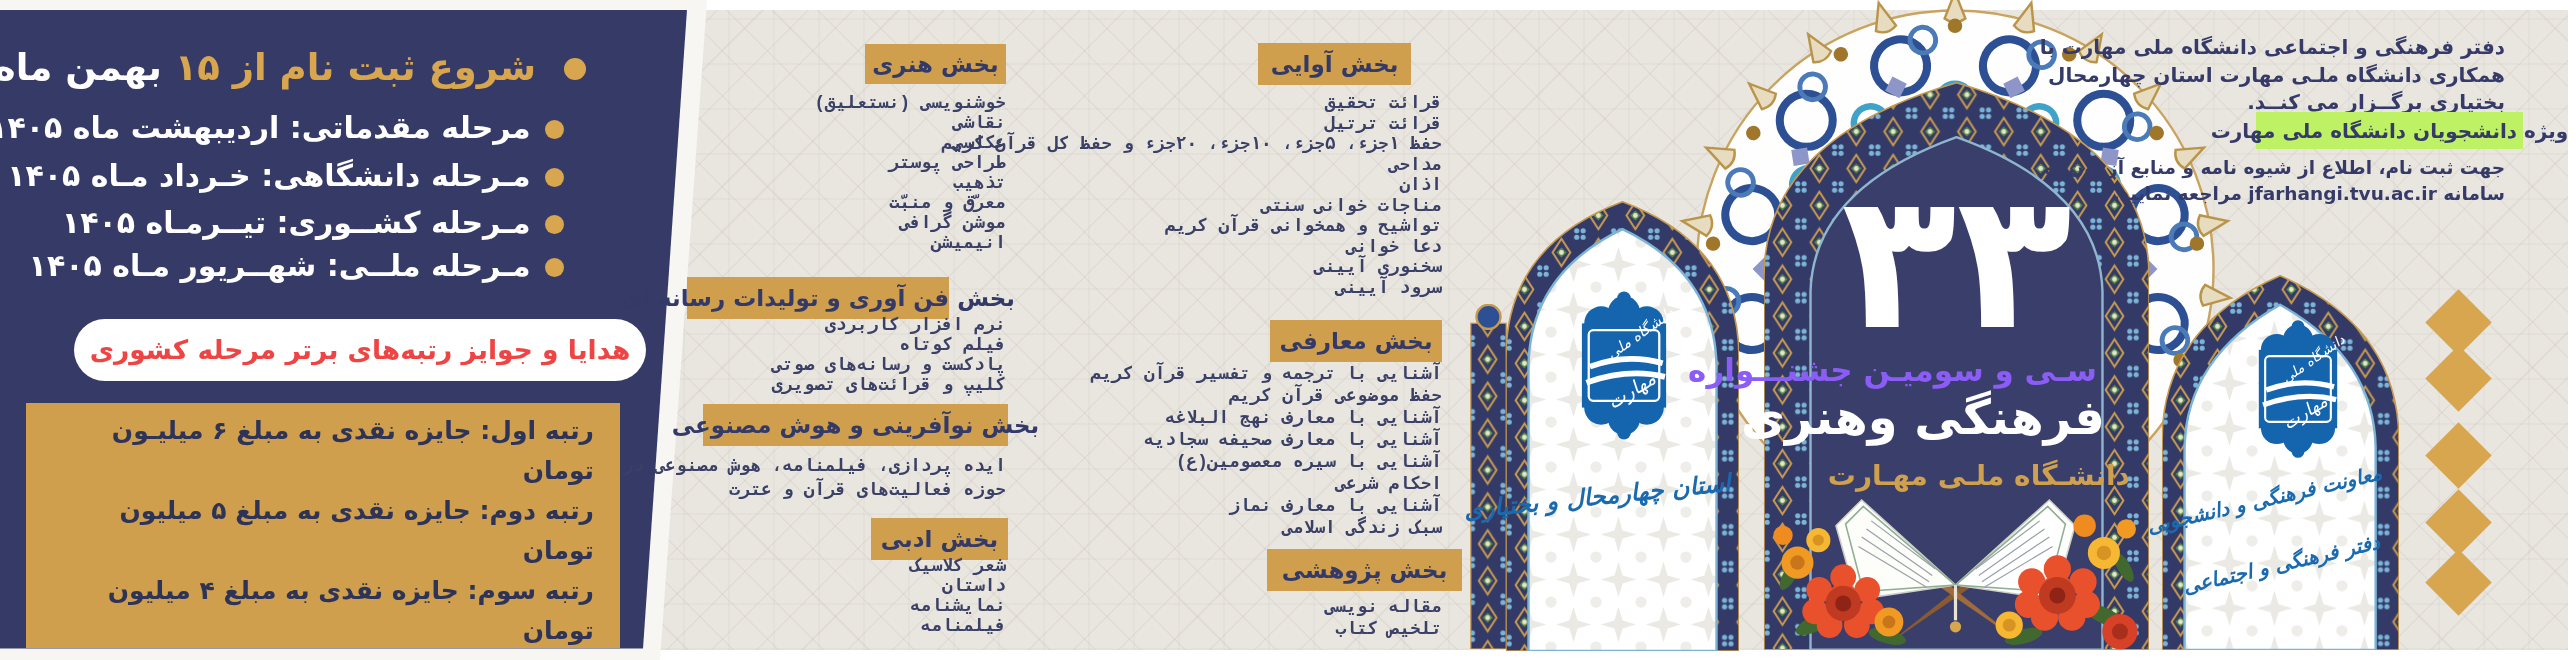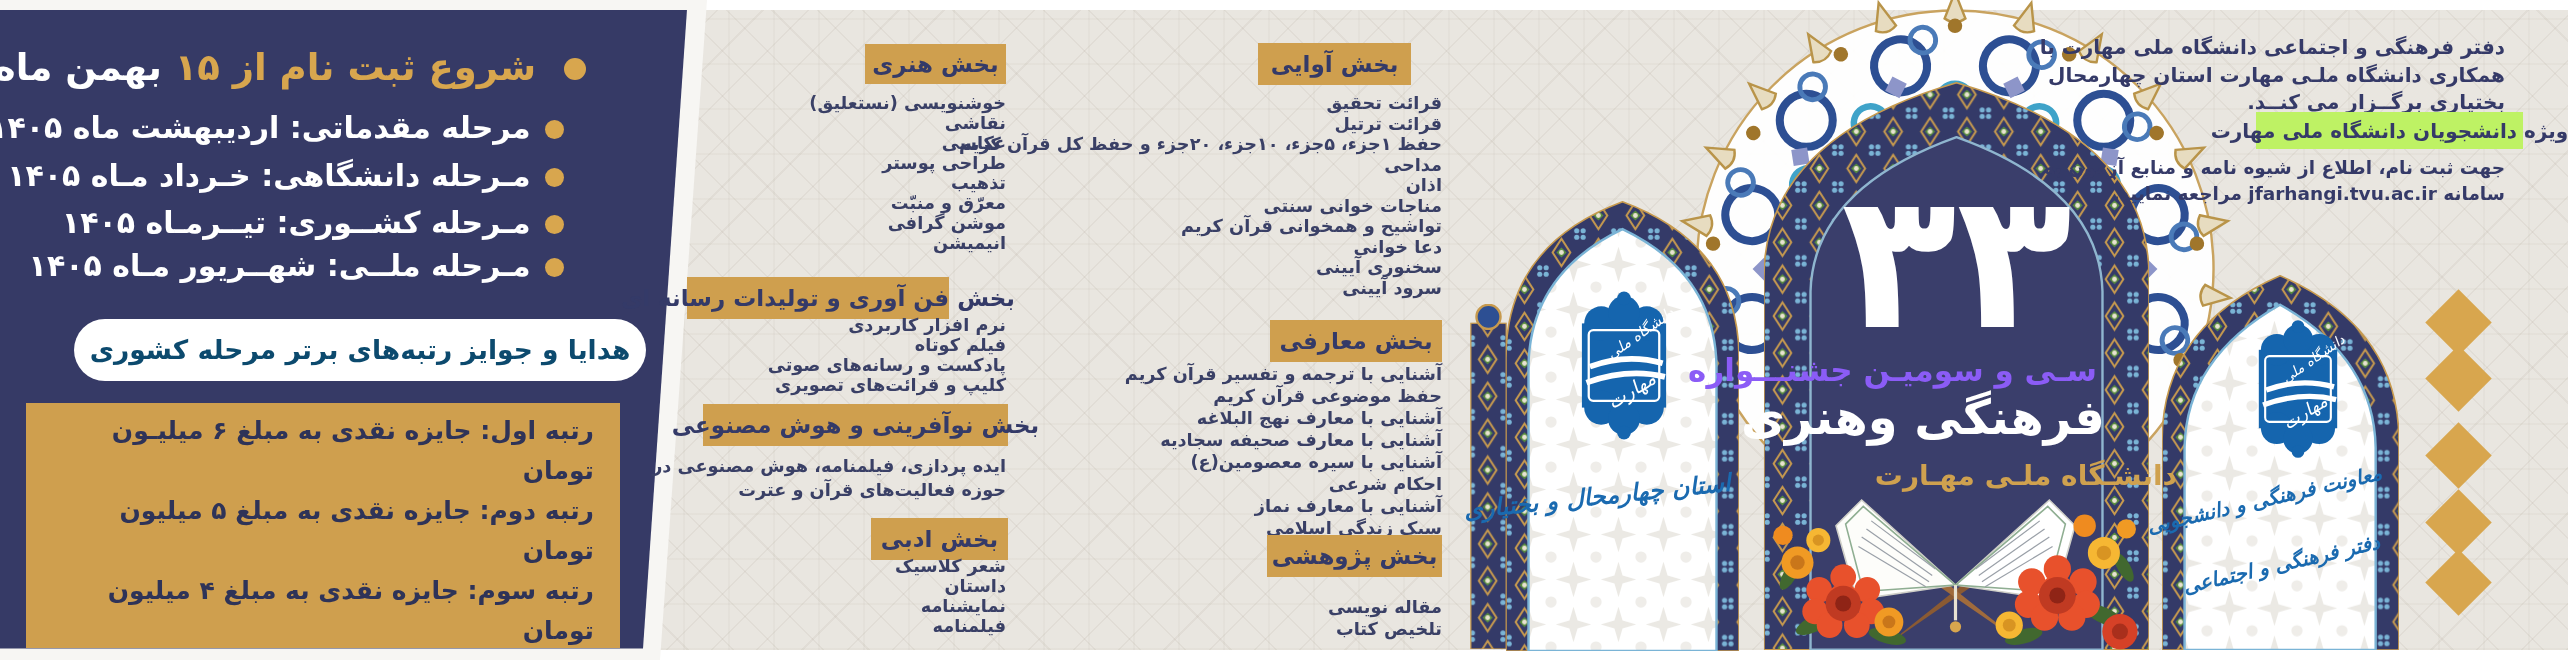--- a/index.html
+++ b/index.html
@@ -19,61 +19,61 @@
       clip-path:polygon(0 0,687px 0,643px 100%,0 100%);}
   .pline{position:absolute;direction:rtl;text-align:right;color:#ffffff;font-weight:bold;white-space:nowrap;}
   .pline .bullet{display:inline-block;border-radius:50%;background:#d8a64e;vertical-align:middle;margin-left:14.5px;}
   .l1{left:24px;top:34px;width:562px;font-size:37px;line-height:47px;}
   .l1 .bullet{width:22.5px;height:22.5px;}
   .gold-t{color:#d8a64e;}
   .stage{left:24px;width:540px;font-size:30px;line-height:40px;}
   .stage .bullet{width:19px;height:19px;}
   .s0{top:98px}.s1{top:146px}.s2{top:193px}.s3{top:236px}
   .pill{position:absolute;left:74px;top:309px;width:572px;height:62px;background:#ffffff;border-radius:32px;
-        display:flex;align-items:center;justify-content:center;color:#0c4a6e;font-weight:bold;font-size:26.5px;direction:rtl;}
+        display:flex;align-items:center;justify-content:center;color:#ef4444;font-weight:bold;font-size:26.5px;direction:rtl;}
   .prizebox{position:absolute;left:26px;top:393px;width:594px;height:245px;background:#cf9f4e;}
   .prizelines{position:absolute;left:48px;top:401px;width:546px;direction:rtl;text-align:right;
         color:#2e3358;font-weight:bold;font-size:25px;line-height:40px;padding-right:8px;}
   
   .hdr{position:absolute;background:#cf9f4e;color:#343a68;font-weight:bold;font-size:23px;
        display:flex;align-items:center;justify-content:center;direction:rtl;white-space:nowrap;}
   .items{position:absolute;direction:rtl;text-align:right;color:#3a4066;font-weight:bold;
-         font-size:17.7px;white-space:nowrap;}
+         font-size:17.7px;white-space:nowrap;font-family:Liberation Mono, monospace;}
   .items .it{line-height:20px;}
   .ib0{left:685px;top:93px;width:321px;}
   .ib1{left:685px;top:315px;width:321px;}
   .ib2{left:685px;top:454px;width:321px;}
   .ib2 .it{line-height:24px;}
   .ib3{left:685px;top:556px;width:321px;}
   .jb0{left:992px;top:93px;width:450px;}
   .jb0 .it{line-height:20.5px;}
   .jb1{left:992px;top:363px;width:450px;}
   .jb1 .it{line-height:22px;}
   .jb2{left:992px;top:596px;width:450px;}
   .jb2 .it{line-height:22px;}
   .h0{left:865px;top:44px;width:141px;height:40px;}
   .h1{left:687px;top:277px;width:262px;height:42px;}
   .h2{left:703px;top:404px;width:305px;height:42px;}
   .h3{left:871px;top:518px;width:137px;height:42px;}
   .h4{left:1258px;top:43px;width:153px;height:42px;}
   .h5{left:1270px;top:320px;width:172px;height:42px;}
-  .h6{left:1267px;top:535px;width:175px;height:42px;}
+  .h6{left:1267px;top:549px;width:195px;height:42px;}
   
   .abs{position:absolute;}
   .caption{position:absolute;color:#1a6ab0;font-weight:bold;font-style:italic;text-align:center;direction:rtl;white-space:nowrap;}
   .cap-left{left:1514px;top:480px;width:217px;font-size:24px;transform:rotate(-6deg);}
   .cap-r1{left:2183px;top:483px;width:201px;font-size:20px;transform:rotate(-13deg);}
   .cap-r2{left:2181px;top:552px;width:201px;font-size:20px;transform:rotate(-13deg);}
   .num33{position:absolute;left:1816px;top:170px;width:281px;text-align:center;color:#ffffff;
          font-size:189px;line-height:185px;font-weight:bold;}
   .csub{position:absolute;left:1816px;top:352px;width:281px;text-align:center;color:#8b5cf6;
         font-weight:bold;font-size:31px;direction:rtl;white-space:nowrap;}
   .ctitle{position:absolute;left:1808px;top:389px;width:297px;text-align:center;color:#ffffff;
         font-weight:bold;font-size:48px;direction:rtl;white-space:nowrap;}
-  .corg{position:absolute;left:1888px;top:459px;width:289px;text-align:center;color:#cfa14f;
+  .corg{position:absolute;left:1841px;top:459px;width:289px;text-align:center;color:#cfa14f;
         font-weight:bold;font-size:28px;direction:rtl;white-space:nowrap;}
   
   .info-line{position:absolute;left:2152px;width:353px;direction:rtl;text-align:right;color:#353a68;
              font-weight:bold;font-size:20px;white-space:nowrap;}
   .i0{top:35px}.i1{top:63px}.i2{top:90px}
   .ihl{position:absolute;left:2256px;top:112px;width:267px;height:37px;background:#bef264;color:#353a68;
        font-weight:bold;font-size:20px;display:flex;align-items:center;justify-content:center;direction:rtl;white-space:nowrap;}
   .inote{position:absolute;left:2152px;width:353px;direction:rtl;text-align:right;color:#353a68;
          font-weight:bold;font-size:18.5px;white-space:nowrap;}
   .n0{top:157px}.n1{top:183px}

